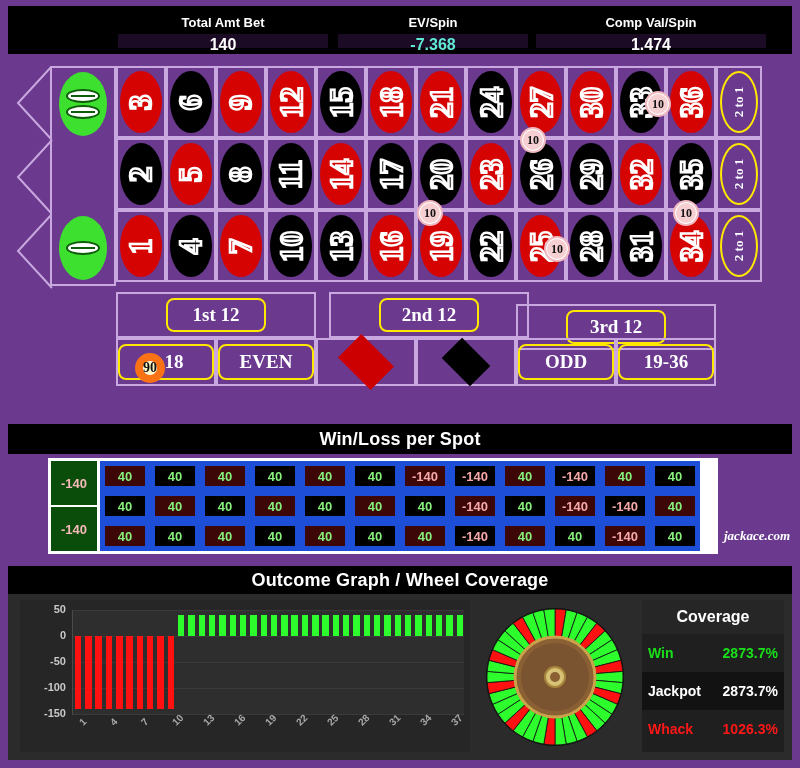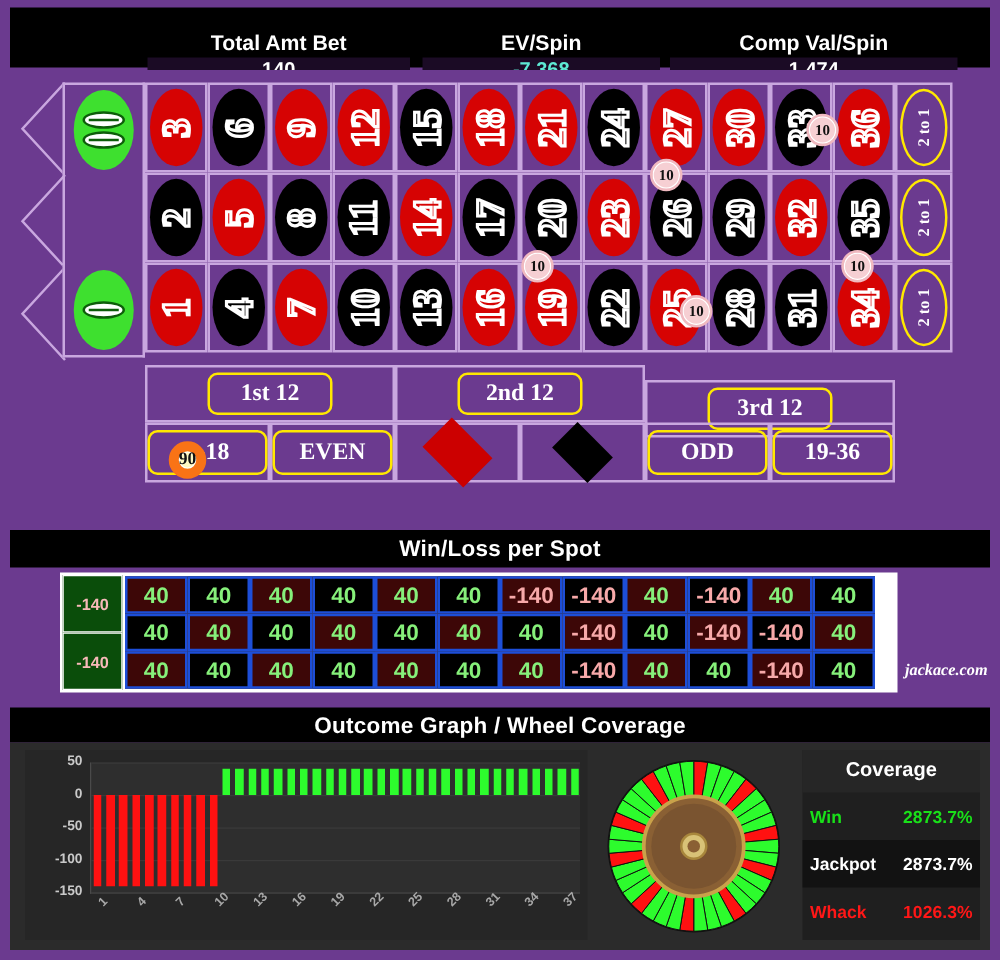--- a/index.html
+++ b/index.html
@@ -18,21 +18,21 @@
   }
 
   
   #header{
     position:absolute;left:8px;top:6px;width:784px;height:48px;
     background:#000;
   }
   .stat{
     position:absolute;top:0;height:48px;text-align:center;color:#fff;
   }
-  .stat .lbl{font-size:17px;font-weight:bold;line-height:22px;padding-top:18px;}
+  .stat .lbl{font-size:13px;font-weight:bold;line-height:22px;padding-top:6px;}
   .stat .valbox{
     margin:0 auto;background:#1b0b25;height:14px;line-height:22px;
     font-size:16px;font-weight:bold;
   }
   #stat-bet{left:110px;width:210px;}
   #stat-ev{left:330px;width:190px;}
   #stat-comp{left:528px;width:230px;}
   #stat-ev .valbox{color:#5eead4;}
 
   
@@ -168,23 +168,23 @@
   .wl-grid{position:relative;width:100%;height:100%;}
   .wl-zero{
     position:absolute;left:0;width:48px;
     background:#0a4d0a;color:#f7b9b9;
     display:flex;align-items:center;justify-content:center;
     font-size:13px;font-weight:bold;
     border:1px solid #fff;box-sizing:border-box;
   }
   .wl-cell{
     position:absolute;width:50px;height:30px;
-    border:2px solid #1d4ed8;box-sizing:border-box;
+    border:5px solid #1d4ed8;box-sizing:border-box;
     display:flex;align-items:center;justify-content:center;
-    font-size:18px;font-weight:bold;
+    font-size:13px;font-weight:bold;
   }
   .wl-win{color:#86f07a;}
   .wl-lose{color:#f7a9a9;}
   .bg-dark{background:#000;}
   .bg-maroon{background:#3d0707;}
   #jackace{
     position:absolute;left:716px;top:104px;
     color:#fff;font-style:italic;font-weight:bold;font-size:13px;
     font-family:"Liberation Serif", serif;
   }
@@ -478,21 +478,21 @@
         <div class="two-to-one" style="top: 146px;">
           <div class="ttoval">
             <span>2 to 1</span>
           </div>
         </div>
       </div>
     <div id="dozenbets">
         <div class="dozen" style="left: 100px; width: 200px;">
           <div class="pill">1st 12</div>
         </div>
-        <div class="dozen" style="left: 300px; width: 200px;">
+        <div class="dozen" style="left: 313px; width: 200px;">
           <div class="pill">2nd 12</div>
         </div>
         <div class="dozen" style="left: 500px; width: 200px; margin-top: 12px;">
           <div class="pill">3rd 12</div>
         </div>
       </div>
     <div id="outsidebets">
         <div class="outside" style="left: 100px; width: 100px;">
           <div class="pill">1-18</div>
         </div>

